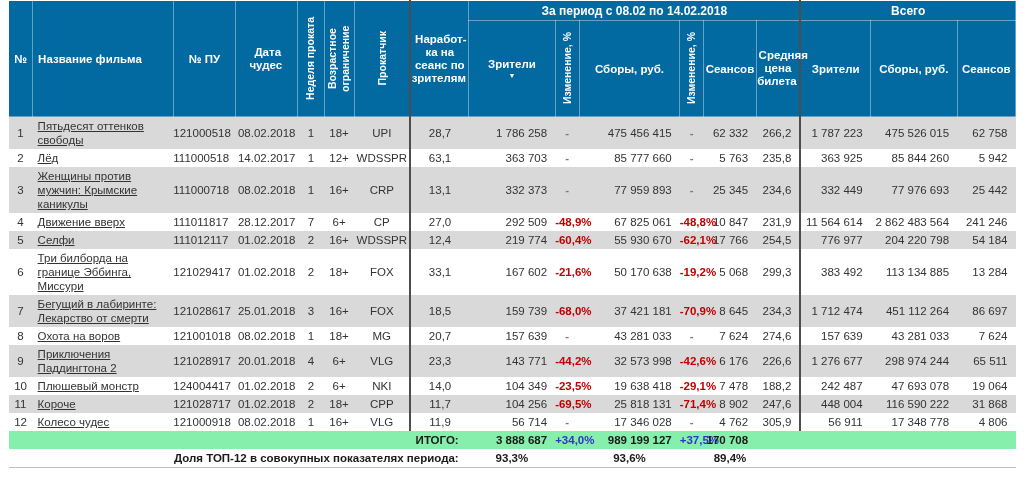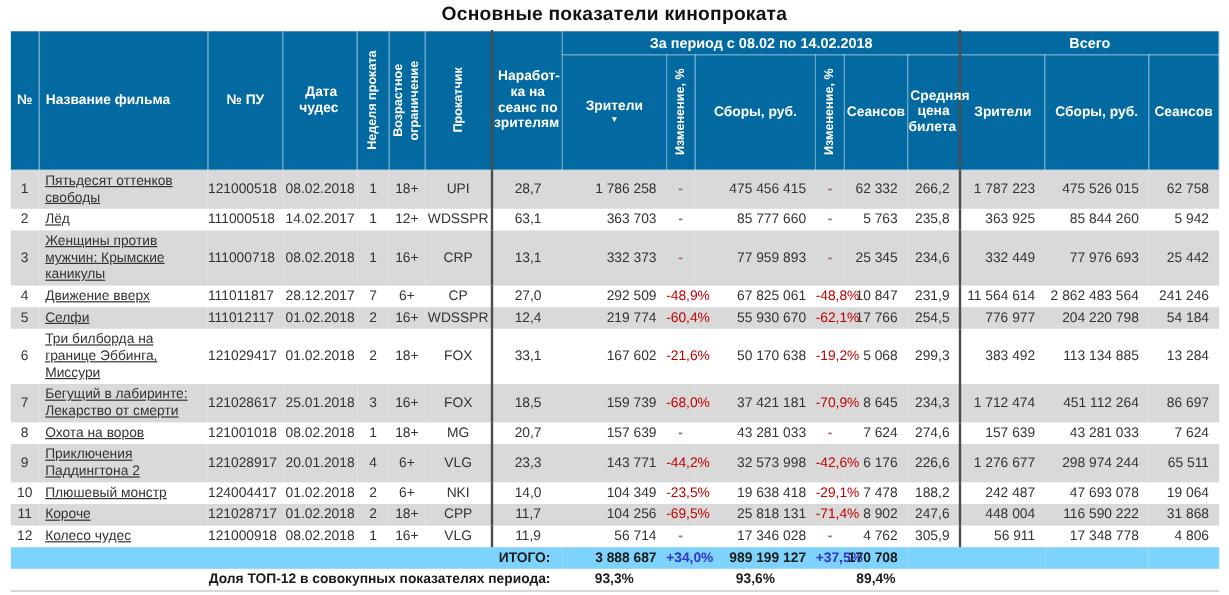--- a/index.html
+++ b/index.html
@@ -18,33 +18,32 @@
   .sort-ic { font-size:7px; line-height:7px; }
   .wraphead { padding:0 2px; line-height:13px; }
   
   tbody td, tfoot td { font-size:11.5px; color:#333; line-height:14px; padding-top:2px; padding-bottom:2px; vertical-align:middle; }
   tbody tr:nth-child(odd) { background:#D9D9D9; }
   .l { text-align:left; padding-left:5px;text-decoration:underline; }
   .r { text-align:right; padding-right:8px; }
   .c { text-align:center; }
   .tl { border-left:2px solid #4d4d4d;margin-left:20px; }
   thead .tl { border-left:2px solid #4d4d4d; }
-  .neg { color:#C00000; font-weight:normal; }
+  .neg { color:#C00000; font-weight:bold; }
   .pos { color:#3333CC; font-weight:bold;margin-left:20px; }
   .dash { color:#9c6a7d; font-weight:bold; }
-  tfoot tr.totals-row { background:#7dd3fc; }
+  tfoot tr.totals-row { background:#86efac; }
   tfoot td { font-weight:bold; color:#1a1a1a; }
   tfoot .lbl { text-align:right; padding-right:10px; }
   tfoot tr.share-row td { border-bottom:1px solid #bfbfbf; }
 </style>
 </head>
 <body>
 
 <div class="page">
-  <div class="title">Основные показатели кинопроката</div>
 
   <table>
     <colgroup>
       <col style="width:24px">
         <col style="width:140px">
         <col style="width:62px">
         <col style="width:62px">
       <col style="width:26px">
         <col style="width:30px">
         <col style="width:56px">

